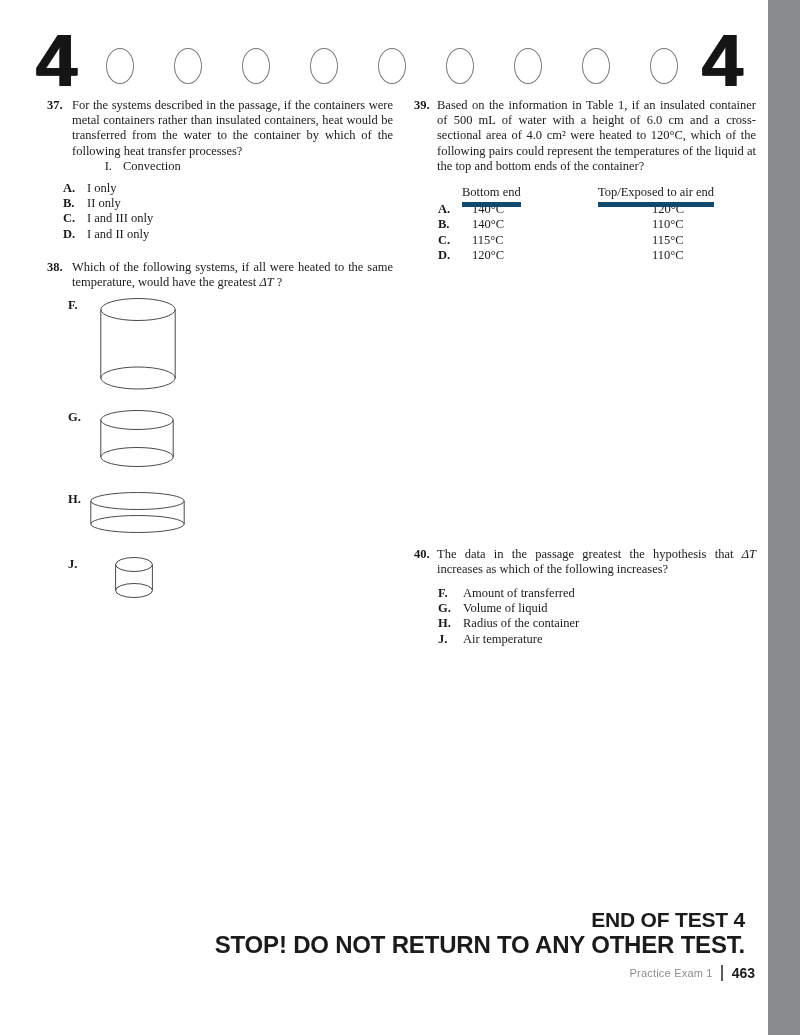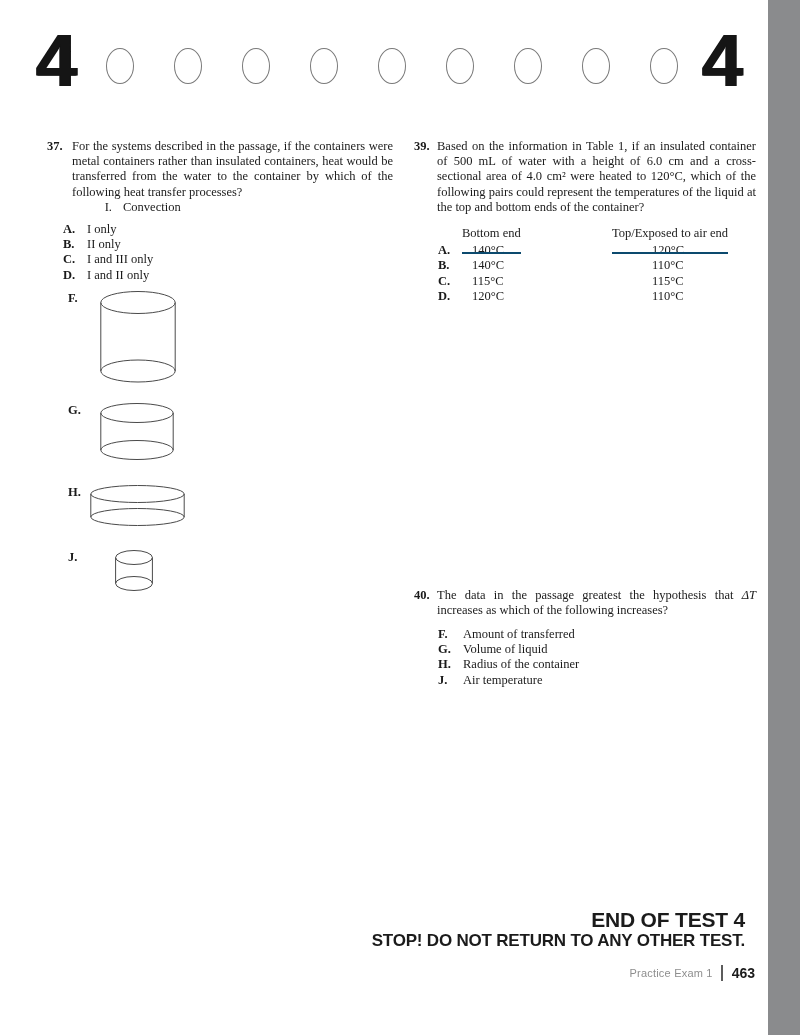--- a/index.html
+++ b/index.html
@@ -22,21 +22,21 @@
   .bubbles {
     position:absolute; left:106px; top:48px; width:572px;
     display:flex; justify-content:space-between;
   }
   .bubble {
     width:28px; height:36px; border:1px solid #7a7a7a; border-radius:50%;
     background:#fff; box-sizing:border-box;
   }
 
   
-  .col { position:absolute; top:98px; font-size:12.5px; line-height:15.2px;margin-top:41px; }
+  .col { position:absolute; top:98px; font-size:12.5px; line-height:15.2px; }
   .col-left  { left:47px;  width:346px; }
   .col-right { left:414px; width:342px; }
 
   .q { display:flex; }
   .q-num { flex:none; font-weight:bold; }
   .col-left  .q-num { width:25px; }
   .col-right .q-num { width:23px; }
   .stem { flex:1; text-align:justify; }
   .var { font-style:italic; }
 
@@ -57,42 +57,42 @@
   .fig-h { margin-top:25px; }
   .fig-h .fig-svg { margin-left:-10px; }
   .fig-j { margin-top:24px; }
   .fig-j .fig-svg { margin-left:15px; }
   svg.cyl ellipse, svg.cyl line { stroke:#4a4a4a; stroke-width:1; fill:none; }
 
   
   .t39 { margin-top:11px; }
   .t39-head { position:relative; height:17px; }
   .t39-head span {
-    position:absolute; top:0; border-bottom:2px solid #0c4a6e; padding-bottom:11px; white-space:nowrap;
+    position:absolute; top:0; border-bottom:5px solid #0c4a6e; padding-bottom:2px; white-space:nowrap;
   }
   .t39-h1 { left:48px; }
-  .t39-h2 { left:198px; }
+  .t39-h2 { left:184px; }
   .t39-row { display:grid; grid-template-columns:34px 180px auto; margin-left:24px; line-height:15.4px; }
   .t39-letter { font-weight:bold; }
 
   .q40 { margin-top:283px;justify-content:space-between; }
   .opts40 { margin-top:9px; }
   .opt-row40 { display:flex; margin-left:24px; }
   .opt-row40 .opt-letter { width:25px; }
 
   
   .footer-end {
     position:absolute; top:908px; right:55px; text-align:right;
     font-family:"Liberation Sans", sans-serif; font-weight:bold; color:#1b1b1b;
     font-size:21px; letter-spacing:-0.2px;
   }
   .footer-stop {
     position:absolute; top:931px; right:55px; text-align:left;
     font-family:"Liberation Sans", sans-serif; font-weight:bold; color:#1b1b1b;
-    font-size:17px; letter-spacing:-0.2px;
+    font-size:24px; letter-spacing:-0.2px;
   }
   .footer-page {
     position:absolute; top:965px; right:45px; text-align:right;
     font-family:"Liberation Sans", sans-serif; display:flex; align-items:center;margin-left:12px;
   }
   .footer-label { font-size:11px; color:#8e8e8e; letter-spacing:0.2px; }
   .footer-divider { display:inline-block; width:0; height:16px; border-left:2px solid #5c5c5c; margin:0 9px 0 8px; }
   .footer-num { font-size:14px; font-weight:bold; color:#1b1b1b; }
 </style>
 </head>
@@ -139,20 +139,24 @@
       <div class="opt-row">
         <span class="opt-letter">C.</span>
         <span>I and III only</span>
       </div>
       <div class="opt-row">
         <span class="opt-letter">D.</span>
         <span>I and II only</span>
       </div>
     </div>
 
+    <div class="q" style="margin-top:18px;">
+      <span class="q-num">38.</span>
+      <div class="stem"><span>Which of the following systems, if all were heated to the same temperature, would have the greatest </span><span class="var">ΔT</span><span> ?</span></div>
+    </div>
 
     <div class="fig-row fig-f">
       <span class="fig-letter">F.</span>
       <svg class="cyl fig-svg" width="76" height="92" viewBox="0 0 76 92">
         <ellipse cx="38" cy="11.5" rx="37.2" ry="11"></ellipse>
         <ellipse cx="38" cy="80" rx="37.2" ry="11"></ellipse>
         <line x1="0.8" y1="11.5" x2="0.8" y2="80"></line>
         <line x1="75.2" y1="11.5" x2="75.2" y2="80"></line>
       </svg>
     </div>

